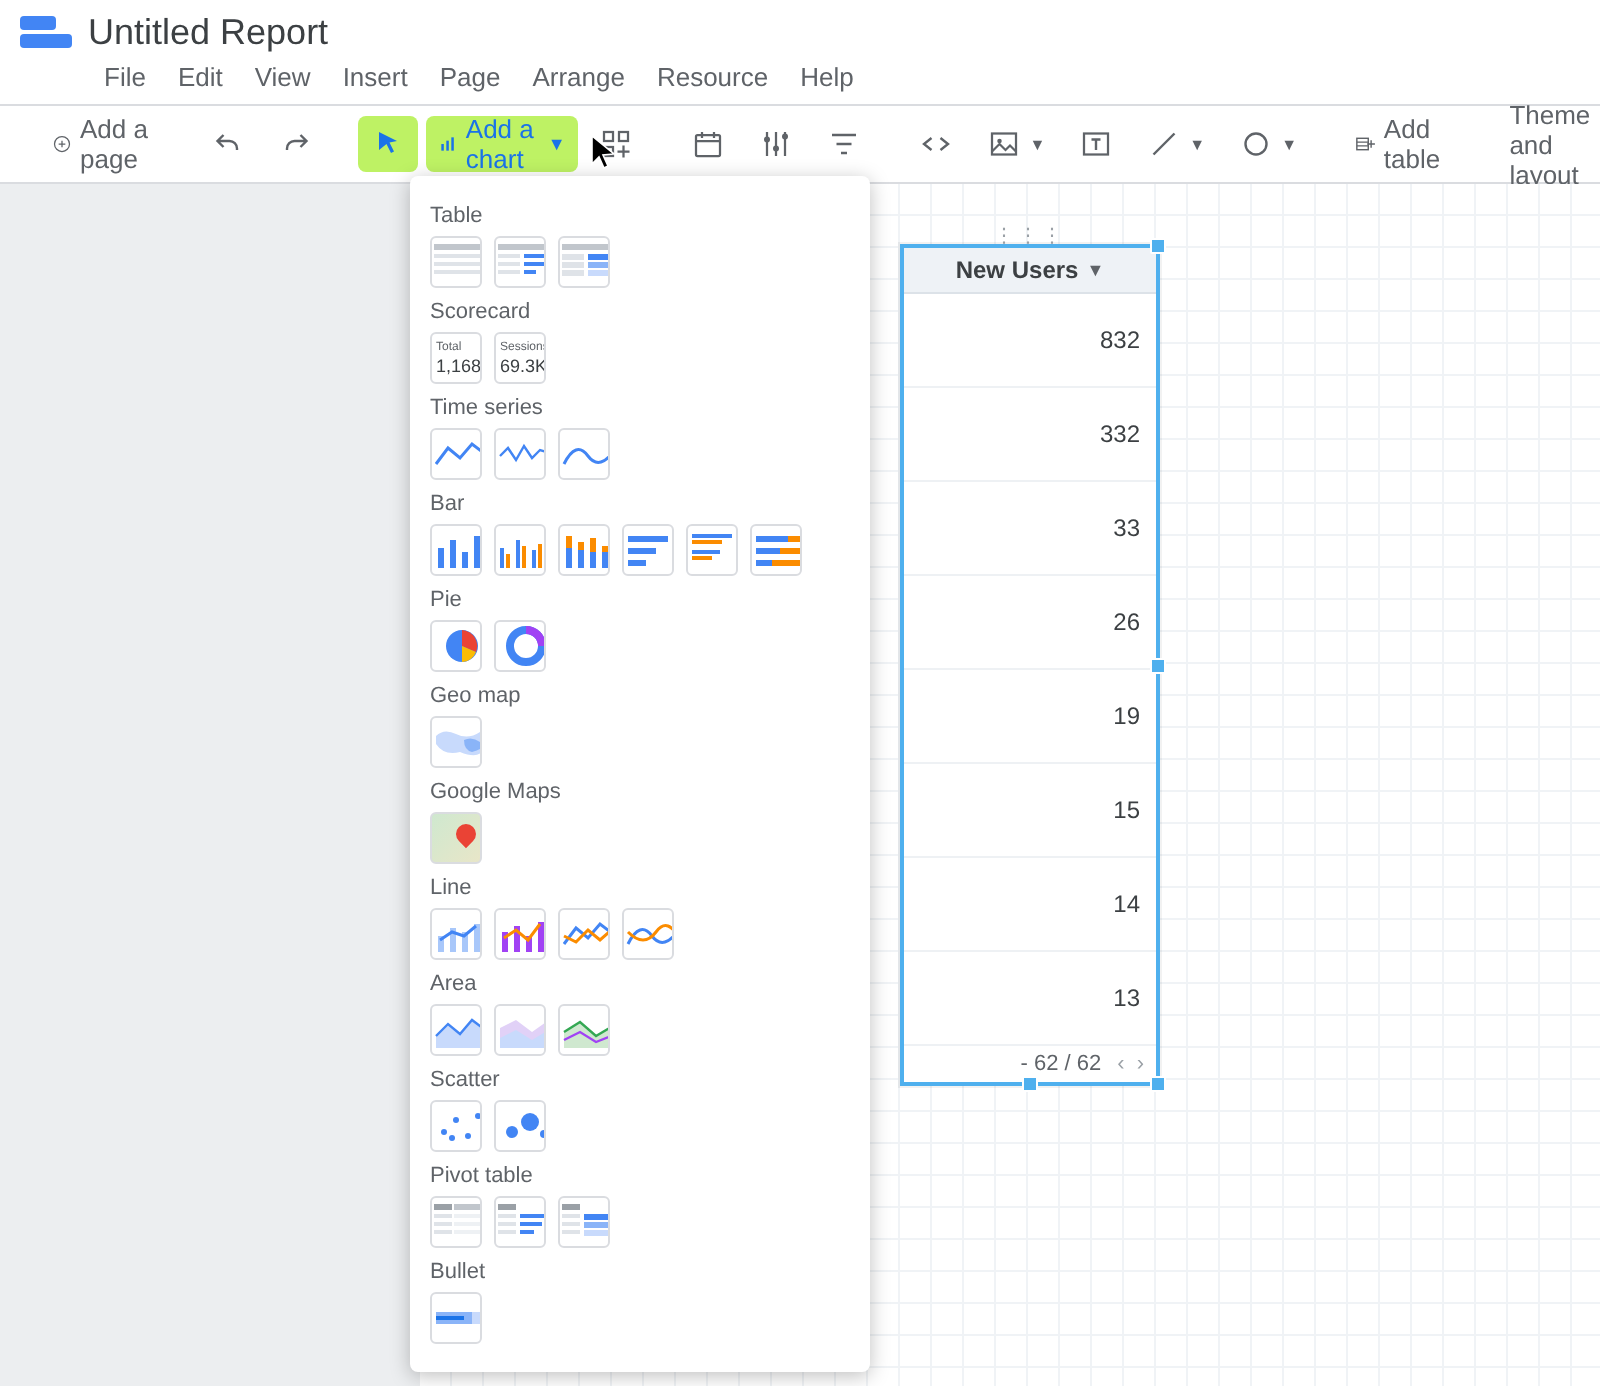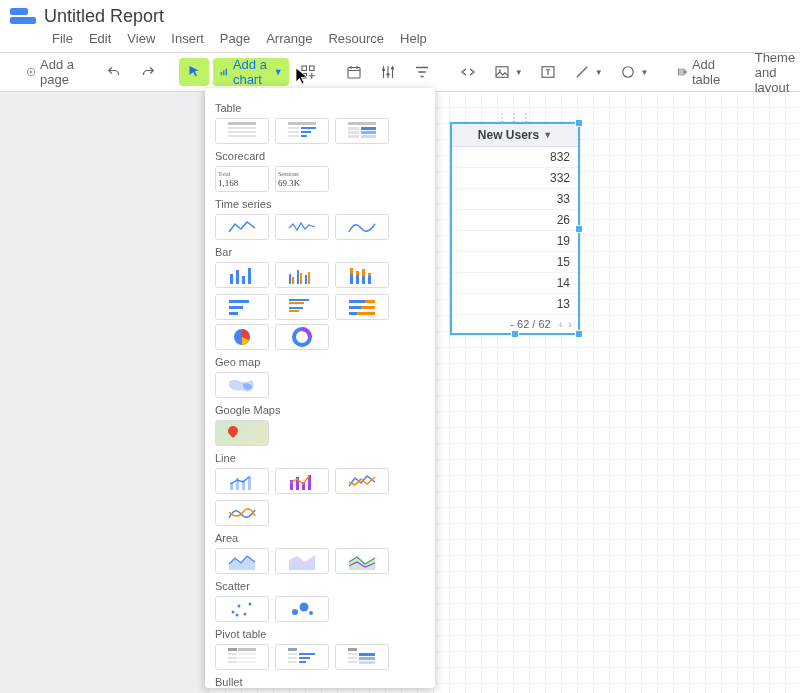--- a/index.html
+++ b/index.html
@@ -26,28 +26,28 @@
     background-size: 16px 16px; background-position: -1px -1px; }
   .chart-obj { position: absolute; left: 240px; top: 30px; width: 130px; border: 2px solid #4fb0ee; background: #fff; box-shadow: 0 0 0 1px rgba(0,0,0,0.05); }
   .chart-obj .handle { position: absolute; width: 8px; height: 8px; background: #4fb0ee; border: 1px solid #fff; border-radius: 1px; }
   .chart-obj .h-tr { right: -5px; top: -5px; }
   .chart-obj .h-br { right: -5px; bottom: -5px; }
   .chart-obj .h-mr { right: -5px; top: 50%; margin-top: -4px; }
   .chart-obj .h-bm { bottom: -5px; left: 50%; margin-left: -4px; }
   .drag { position: absolute; top: -12px; left: 50%; transform: translateX(-50%); color: #9aa0a6; font-size: 10px; letter-spacing: 2px; }
   .chart-head { background: #eef2f6; border-bottom: 1px solid #dce2e8; padding: 4px 8px; font-size: 12px; font-weight: bold; display: flex; justify-content: center; align-items: center; gap: 4px; }
   .chart-head .dd { font-size: 9px; color: #5f6368; }
-  .chart-row { border-bottom: 1px solid #eef1f4; padding: 3px 8px; font-size: 12px; text-align: right; color: #3c4043; }
+  .chart-row { border-bottom: 1px solid #eef1f4; padding: 16px 8px; font-size: 12px; text-align: right; color: #3c4043; }
   .chart-foot { padding: 3px 6px; font-size: 11px; color: #5f6368; display: flex; justify-content: flex-end; gap: 8px; }
   .pager { display: inline-flex; align-items: center; gap: 6px; color: #9aa0a6; }
   .dropdown { position: absolute; left: 205px; top: 88px; width: 230px; background: #fff; border-radius: 4px; box-shadow: 0 2px 10px rgba(0,0,0,0.25); padding: 8px 10px 14px 10px; z-index: 50; overflow-y: auto; max-height: 600px; }
   .dd-section { margin-top: 4px; }
   .dd-label { font-size: 11px; color: #5f6368; margin: 6px 0 4px 0; }
   .dd-row { display: flex; gap: 6px; flex-wrap: wrap; }
-  .thumb { width: 54px; height: 26px; border: 1px solid #dadce0; border-radius: 3px; background: #fff; display: flex; align-items: center; justify-content: center; overflow: hidden; cursor: pointer; font-family: Liberation Serif, serif; }
+  .thumb { width: 26px; height: 26px; border: 1px solid #dadce0; border-radius: 3px; background: #fff; display: flex; align-items: center; justify-content: center; overflow: hidden; cursor: pointer; }
   .thumb svg { width: 30px; height: 22px; }
   .thumb.score { flex-direction: column; padding: 1px 2px; font-size: 6px; color: #5f6368; align-items: flex-start; justify-content: center; gap: 1px; }
   .thumb.score b { font-size: 9px; color: #3c4043; font-weight: normal; }
   .thumb.maps { background: linear-gradient(135deg, #cfe8cf 0%, #e8e6c8 100%); position: relative; }
   .thumb.maps .pin { width: 10px; height: 10px; background: #ea4335; border-radius: 50% 50% 50% 0; transform: rotate(-45deg); position: absolute; top: 5px; left: 12px; }
   .cursor-ptr { position: absolute; left: 295px; top: 67px; z-index: 60; pointer-events: none; }
 </style>
 </head>
 <body>
 
@@ -338,20 +338,21 @@
             <rect x="2" y="10" width="26" height="3" fill="#4285f4"></rect>
             <rect x="14" y="10" width="14" height="3" fill="#fb8c00"></rect>
             <rect x="2" y="16" width="26" height="3" fill="#4285f4"></rect>
             <rect x="10" y="16" width="18" height="3" fill="#fb8c00"></rect>
           </svg>
         </div>
     </div>
   </div>
 
   <div class="dd-section">
+    <div class="dd-label">Pie</div>
     <div class="dd-row">
       <div class="thumb">
           <svg>
             <circle cx="15" cy="11" r="8" fill="#4285f4"></circle>
             <path d="M15 11 L15 3 A8 8 0 0 1 22 14 Z" fill="#ea4335"></path>
             <path d="M15 11 L22 14 A8 8 0 0 1 15 19 Z" fill="#fbbc04"></path>
           </svg>
         </div>
       <div class="thumb">
           <svg>

